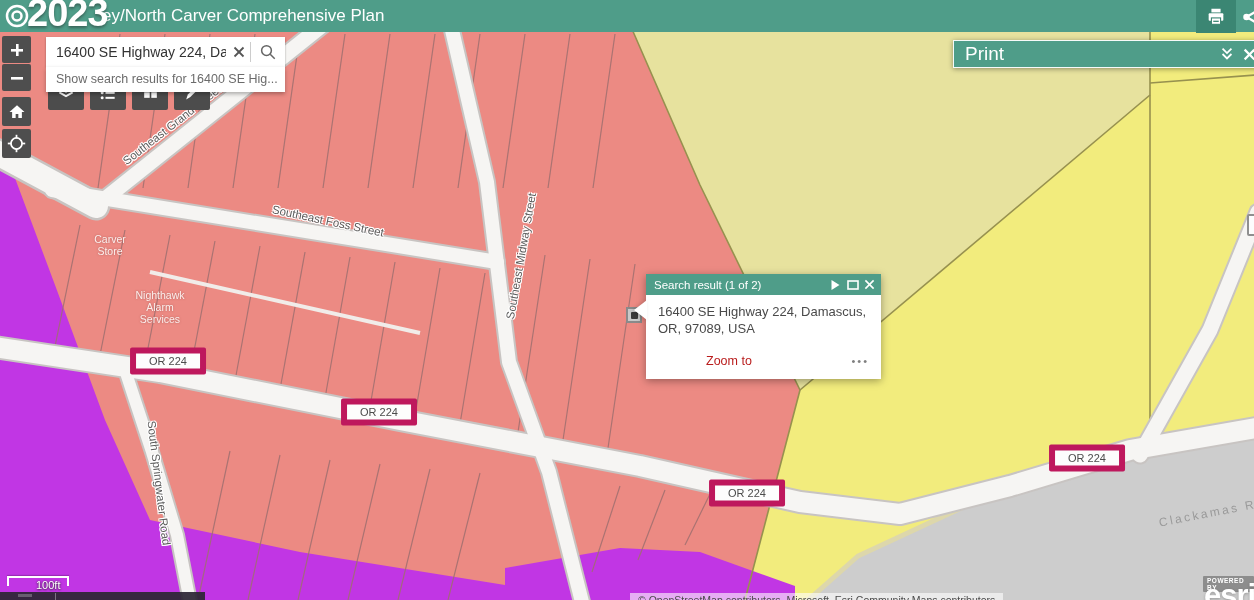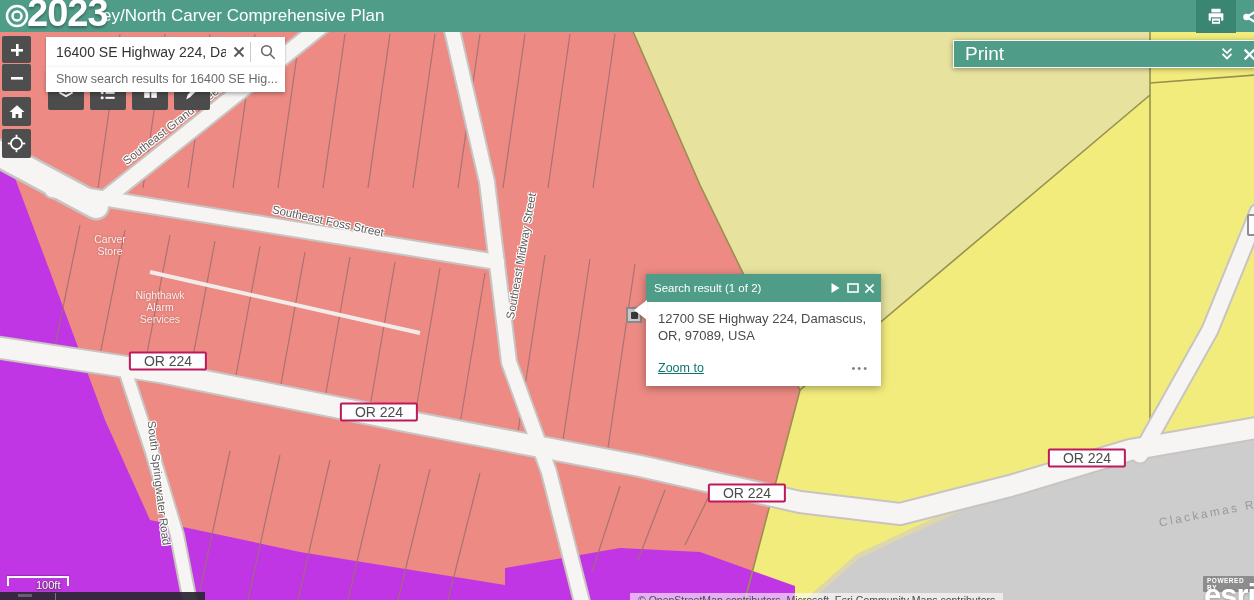--- a/index.html
+++ b/index.html
@@ -11,22 +11,22 @@
   .map-svg { position:absolute; inset:0; width:1254px; height:600px; display:block; }
 
   
   .street { position:absolute; color:#5c5c5c; font-size:11.5px; white-space:nowrap;
     text-shadow:-1px -1px 0 #fff,1px -1px 0 #fff,-1px 1px 0 #fff,1px 1px 0 #fff,0 1px 0 #fff,0 -1px 0 #fff;
     transform:translate(-50%,-50%); z-index:2; }
   .poi { position:absolute; transform:translate(-50%,-50%); text-align:center; z-index:2;
     color:rgba(255,246,243,.95); font-size:10.5px; line-height:1.12; text-shadow:0 0 2px rgba(150,80,75,.7); }
   .river-label { position:absolute; left:1158px; top:505px; transform:rotate(-11deg); color:#9a9a9a;
     font-size:12px; letter-spacing:2.5px; white-space:nowrap; z-index:2; }
-  .shield { position:absolute; transform:translate(-50%,-50%); background:#fdfdfd; border:2px solid #be185d;
-    border-radius:2px; color:#4c4c4c; font-size:14px; padding:0 13px; line-height:15px; white-space:nowrap; z-index:2; }
+  .shield { position:absolute; transform:translate(-50%,-50%); background:#fdfdfd; border:6px solid #be185d;
+    border-radius:2px; color:#4c4c4c; font-size:11px; padding:0 13px; line-height:15px; white-space:nowrap; z-index:2; }
   .shield-partial { position:absolute; left:1247px; top:214px; width:14px; height:22px; background:#fdfdfd;
     border:2px solid #8f8f8f; border-radius:2px; z-index:2; }
 
   
   .topbar { position:absolute; top:0; left:0; width:1254px; height:32px; background:#4f9d89; z-index:20; }
   .logo { position:absolute; left:4px; top:3px; width:26px; height:26px; z-index:22; }
   .year { position:absolute; left:27px; top:-8px; font-size:38px; font-weight:700; color:#fff;
     letter-spacing:-1px; text-shadow:0 2px 3px rgba(30,30,30,.45); z-index:22; }
   .app-title { position:absolute; left:102px; top:0; height:25px; line-height:32px; color:#fff;
     font-size:17px; z-index:21; white-space:nowrap; }
@@ -61,27 +61,27 @@
   
   .print-panel { position:absolute; left:953px; top:40px; width:312px; height:28px; background:#4f9d89;
     border:1px solid rgba(255,255,255,.95); box-shadow:0 1px 5px rgba(0,0,0,.4); display:flex;
     align-items:center; z-index:15; }
   .print-panel .ttl { color:#fff; font-size:19px; padding-left:11px; flex:1; }
   .panel-ico { width:22px; height:22px; display:flex; align-items:center; justify-content:center; cursor:pointer; }
 
   
   .popup { position:absolute; left:646px; top:274px; width:235px; z-index:14;
     box-shadow:0 2px 8px rgba(0,0,0,.35); }
-  .popup-head { background:#4f9d89; height:28px; display:flex; align-items:center; }
+  .popup-head { background:#4f9d89; height:21px; display:flex; align-items:center; }
   .popup-head .pttl { color:#fff; font-size:11.5px; padding-left:8px; flex:1; white-space:nowrap; }
   .pico { width:17px; height:17px; display:flex; align-items:center; justify-content:center; cursor:pointer; }
   .popup-body { background:#fff; padding:9px 14px 6px 12px; }
   .popup-body .addr { font-size:13px; color:#4a4a4a; line-height:1.3; }
   .popup-foot { background:#fff; display:flex; align-items:center; padding:10px 12px 11px; }
-  .zoomto { font-size:12.5px; color:#0f766e; text-decoration:underline; flex:1; cursor:pointer; }
+  .zoomto { font-size:12.5px; color:#b91c1c; flex:1; cursor:pointer;margin-left:48px; }
   .dots { color:#7f7f7f; font-size:11px; letter-spacing:2px; line-height:6px; cursor:pointer; }
   .popup-pointer { position:absolute; left:-12px; top:26px; width:0; height:0;
     border-top:10px solid transparent; border-bottom:10px solid transparent; border-right:13px solid #fff;
     filter:drop-shadow(-2px 1px 2px rgba(0,0,0,.2)); }
   .marker { position:absolute; left:626px; top:307px; width:16px; height:16px; background:#c9c9c9;
     border:2px solid #8a8a8a; z-index:13; display:flex; align-items:center; justify-content:center; }
   .marker .dot { width:7px; height:7px; background:#3a3a3a; border-radius:1px; }
 
   
   .scalebar { position:absolute; left:7px; top:576px; width:62px; height:10px; z-index:8;
@@ -338,21 +338,21 @@
         </svg>
       </div>
       <div class="pico" style="margin-right:3px;">
         <svg width="11" height="11" viewBox="0 0 12 12">
           <line x1="1.5" y1="1.5" x2="10.5" y2="10.5" stroke="#fff" stroke-width="1.8"></line>
           <line x1="10.5" y1="1.5" x2="1.5" y2="10.5" stroke="#fff" stroke-width="1.8"></line>
         </svg>
       </div>
     </div>
     <div class="popup-body">
-      <div class="addr">12700 SE Highway 224, Damascus, OR, 97089, USA</div>
+      <div class="addr">16400 SE Highway 224, Damascus, OR, 97089, USA</div>
     </div>
     <div class="popup-foot">
       <span class="zoomto">Zoom to</span>
       <span class="dots">•••</span>
     </div>
   </div>
 
   <div class="scalebar"></div>
   <div class="scale-label">100ft</div>
   <div class="overview-widget">

